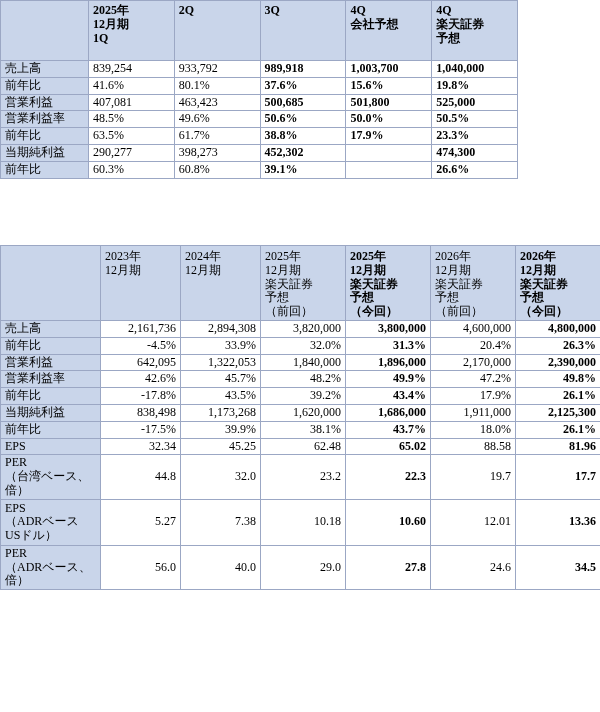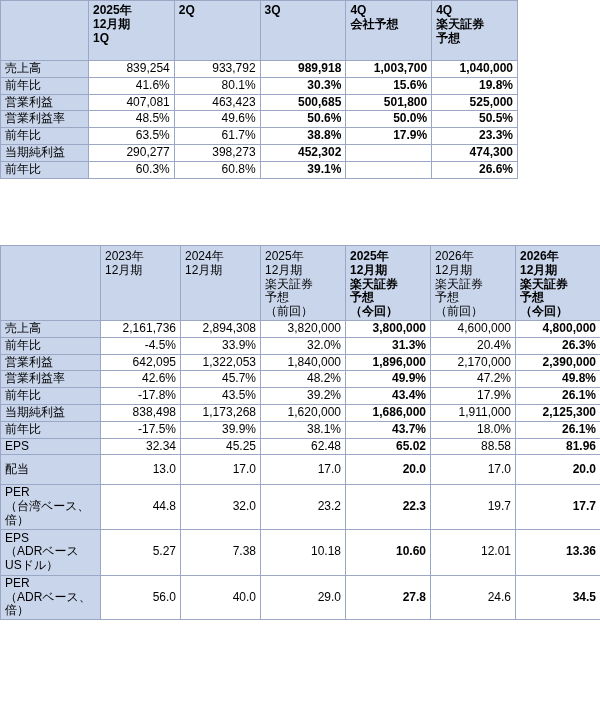--- a/index.html
+++ b/index.html
@@ -10,20 +10,21 @@
   body {
     width: 600px;
     height: 712px;
     font-family: "Liberation Sans", sans-serif;
     color: #000000;
     overflow: hidden;
   }
   table {
     border-collapse: collapse;
     table-layout: fixed;
+    font-family: Liberation Serif, serif;
   }
   td, th {
     border: 1px solid #9ba7c4;
     padding: 1px 4px;
     font-size: 12px;
     line-height: 1.15;
     vertical-align: middle;
     background: #ffffff;
     box-sizing: border-box;
   }
@@ -41,21 +42,20 @@
     vertical-align: top;
     padding-top: 3px;
     height: 60px;
   }
   #table1 .rowhdr {
     background: #c9d5ea;
     text-align: left;
     width: 88px;
   }
   #table1 td.num {
-    text-align: right;
   }
   #table1 td.bold {
     font-weight: bold;
   }
   
   #table2 {
     position: absolute;
     left: 0px;
     top: 245px;
     width: 600px;
@@ -123,21 +123,21 @@
       <td class="num">839,254</td>
       <td class="num">933,792</td>
       <td class="num bold">989,918</td>
       <td class="num bold">1,003,700</td>
       <td class="num bold">1,040,000</td>
     </tr>
     <tr>
       <td class="rowhdr">前年比</td>
       <td class="num">41.6%</td>
       <td class="num">80.1%</td>
-      <td class="num bold">30.3%</td>
+      <td class="num bold">37.6%</td>
       <td class="num bold">15.6%</td>
       <td class="num bold">19.8%</td>
     </tr>
     <tr>
       <td class="rowhdr">営業利益</td>
       <td class="num">407,081</td>
       <td class="num">463,423</td>
       <td class="num bold">500,685</td>
       <td class="num bold">501,800</td>
       <td class="num bold">525,000</td>
@@ -294,29 +294,20 @@
     <tr>
       <td class="rowhdr">EPS</td>
       <td class="num">32.34</td>
       <td class="num">45.25</td>
       <td class="num">62.48</td>
       <td class="num bold">65.02</td>
       <td class="num">88.58</td>
       <td class="num bold">81.96</td>
     </tr>
     <tr class="tall">
-      <td class="rowhdr">配当</td>
-      <td class="num">13.0</td>
-      <td class="num">17.0</td>
-      <td class="num">17.0</td>
-      <td class="num bold">20.0</td>
-      <td class="num">17.0</td>
-      <td class="num bold">20.0</td>
-    </tr>
-    <tr class="tall">
       <td class="rowhdr">
         <span>PER</span><br>
         <span>（台湾ベース、倍）</span>
       </td>
       <td class="num">44.8</td>
       <td class="num">32.0</td>
       <td class="num">23.2</td>
       <td class="num bold">22.3</td>
       <td class="num">19.7</td>
       <td class="num bold">17.7</td>

